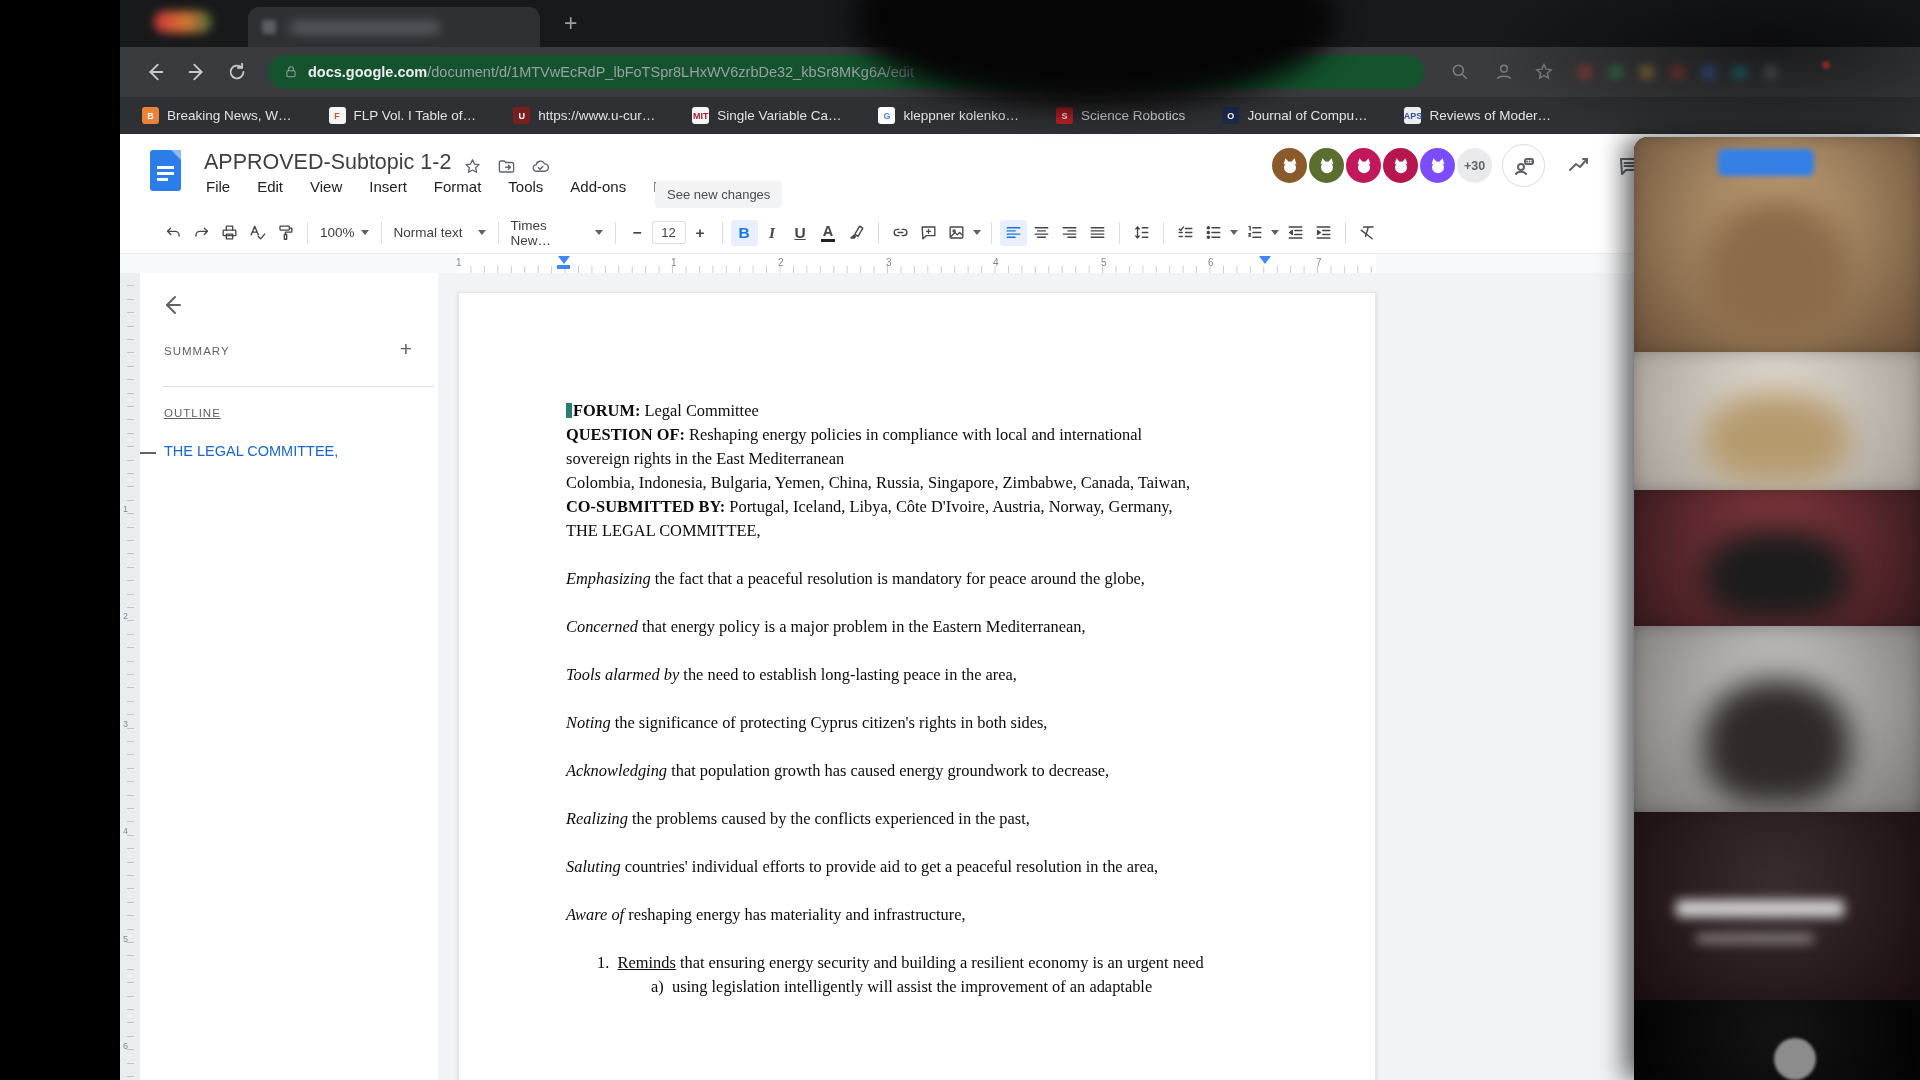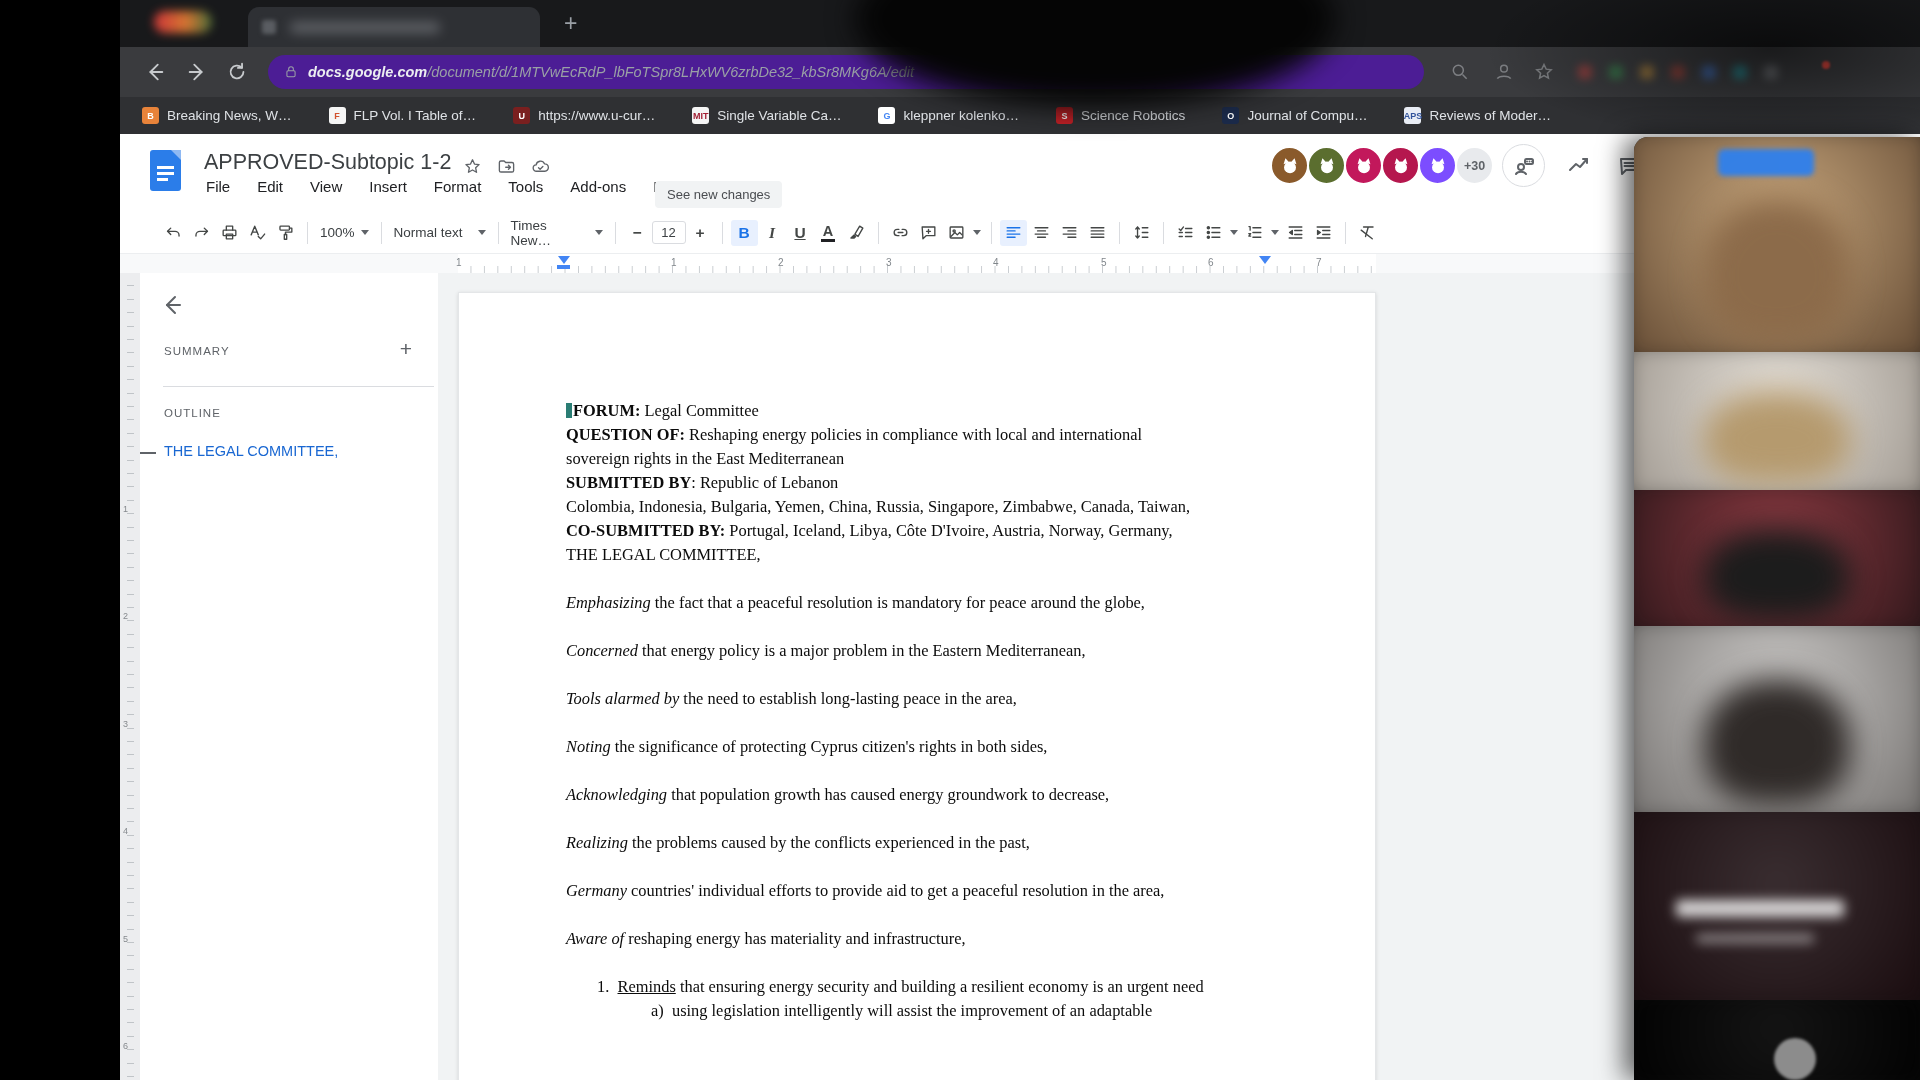--- a/index.html
+++ b/index.html
@@ -16,22 +16,22 @@
   .tab-fav{position:absolute;left:14px;top:13px;width:14px;height:14px;border-radius:3px;
            background:#5a5d62;filter:blur(2px);}
   .tab-smudge{position:absolute;left:42px;top:15px;width:150px;height:11px;background:#86898e;
               filter:blur(6px);opacity:.55;border-radius:5px;}
   .newtab{position:absolute;left:444px;top:8px;font-size:23px;color:#9aa0a6;line-height:31px;}
 
   .navbar{position:absolute;left:120px;top:47px;right:0;height:50px;background:#3a3b3e;}
   .nav-ic{position:absolute;top:14px;width:22px;height:22px;stroke:#c7cacd;fill:none;
           stroke-width:2;stroke-linecap:round;stroke-linejoin:round;}
   .urlbar{position:absolute;left:148px;top:8px;width:1156px;height:34px;border-radius:17px;
-          background:#4c1d95;display:flex;align-items:center;padding-left:16px;box-sizing:border-box;
-          white-space:nowrap;overflow:hidden;font-style:italic;}
+          background:#14532d;display:flex;align-items:center;padding-left:16px;box-sizing:border-box;
+          white-space:nowrap;overflow:hidden;}
   .lock{width:14px;height:14px;stroke:#9aa0a6;fill:none;stroke-width:1.8;margin-right:10px;flex:none;}
   .url-host{color:#eceef1;font-size:14.5px;font-weight:bold;}
   .url-path{color:#9aa0a6;font-size:14.5px;}
   .faint-ic{position:absolute;top:15px;width:20px;height:20px;stroke:#c0c3c7;fill:none;
             stroke-width:1.8;opacity:.5;}
   .extdots{position:absolute;left:1458px;top:18px;display:flex;gap:17px;}
   .extdot{width:14px;height:14px;border-radius:4px;filter:blur(4px);opacity:.5;}
   .extbadge{position:absolute;left:1702px;top:14px;width:8px;height:8px;border-radius:50%;
             background:#e8453c;opacity:.9;filter:blur(1px);}
 
@@ -110,21 +110,21 @@
   .vruler{position:absolute;left:0;top:0;width:20px;height:100%;background:#ecedef;}
   .vruler .ticks{position:absolute;left:7px;top:0;width:7px;height:100%;
           background:repeating-linear-gradient(180deg,transparent 0 12.4px,#c0c4c8 12.4px 13.4px);}
   .vnum{position:absolute;left:3px;font-size:9px;color:#85898d;}
   .sidebar{position:absolute;left:20px;top:0;width:298px;height:100%;background:#fff;}
   .back-ic{position:absolute;left:20px;top:20px;width:24px;height:24px;stroke:#5f6368;fill:none;
            stroke-width:2;stroke-linecap:round;stroke-linejoin:round;}
   .summary-lbl{position:absolute;left:24px;top:72px;font-size:11.5px;letter-spacing:1px;color:#5f6368;}
   .add-sum{position:absolute;right:26px;top:64px;font-size:21px;color:#5f6368;font-weight:300;}
   .sb-div{position:absolute;left:23px;top:113px;width:271px;height:1px;background:#dadce0;}
-  .outline-lbl{position:absolute;left:24px;top:134px;font-size:11.5px;letter-spacing:1px;color:#5f6368;}
+  .outline-lbl{position:absolute;left:24px;top:134px;font-size:11.5px;letter-spacing:1px;color:#5f6368;text-decoration:underline;}
   .outline-item{position:absolute;left:24px;top:170px;font-size:14.5px;color:#1967d2;font-weight:500;}
   .outline-dash{position:absolute;left:0;top:179px;width:16px;height:2px;background:#5f6368;}
 
   .page{position:absolute;left:338px;top:19px;width:918px;height:1150px;background:#fff;
         border:1px solid #e4e6e8;box-sizing:border-box;box-shadow:0 1px 4px rgba(0,0,0,.12);}
   .doc-text{padding:106px 107px 0 107px;font-family:"Liberation Serif",serif;font-size:16.4px;
         line-height:24px;color:#0b0b0b;}
   .doc-p{margin:0 0 24px;}
   .doc-p.tight{margin-bottom:0;}
   .doc-p.list1{margin-left:55px;text-indent:-24px;}
@@ -547,31 +547,30 @@
         <div class="outline-lbl">OUTLINE</div>
         <div class="outline-dash"></div>
         <div class="outline-item">THE LEGAL COMMITTEE,</div>
       </div>
 
       <div class="page">
         <div class="doc-text">
             <p class="doc-p tight"><span class="collab-cursor"></span><span style="font-weight: bold;">FORUM:</span><span> Legal Committee</span></p>
             <p class="doc-p tight"><span style="font-weight: bold;">QUESTION OF:</span><span> Reshaping energy policies in compliance with local and international</span></p>
             <p class="doc-p tight"><span>sovereign rights in the East Mediterranean</span></p>
-            <p class="doc-p tight"><span style="font-weight: bold;">SUBMITTED BY</span><span>: Republic of Lebanon</span></p>
             <p class="doc-p tight"><span>Colombia, Indonesia, Bulgaria, Yemen, China, Russia, Singapore, Zimbabwe, Canada, Taiwan,</span></p>
             <p class="doc-p tight"><span style="font-weight: bold;">CO-SUBMITTED BY:</span><span> Portugal, Iceland, Libya, Côte D'Ivoire, Austria, Norway, Germany,</span></p>
             <p class="doc-p"><span>THE LEGAL COMMITTEE,</span></p>
             <p class="doc-p"><span style="font-style: italic;">Emphasizing</span><span> the fact that a peaceful resolution is mandatory for peace around the globe,</span></p>
             <p class="doc-p"><span style="font-style: italic;">Concerned</span><span> that energy policy is a major problem in the Eastern Mediterranean,</span></p>
             <p class="doc-p"><span style="font-style: italic;">Tools alarmed by</span><span> the need to establish long-lasting peace in the area,</span></p>
             <p class="doc-p"><span style="font-style: italic;">Noting</span><span> the significance of protecting Cyprus citizen's rights in both sides,</span></p>
             <p class="doc-p"><span style="font-style: italic;">Acknowledging</span><span> that population growth has caused energy groundwork to decrease,</span></p>
             <p class="doc-p"><span style="font-style: italic;">Realizing</span><span> the problems caused by the conflicts experienced in the past,</span></p>
-            <p class="doc-p"><span style="font-style: italic;">Germany</span><span> countries' individual efforts to provide aid to get a peaceful resolution in the area,</span></p>
+            <p class="doc-p"><span style="font-style: italic;">Saluting</span><span> countries' individual efforts to provide aid to get a peaceful resolution in the area,</span></p>
             <p class="doc-p"><span style="font-style: italic;">Aware of</span><span> reshaping energy has materiality and infrastructure,</span></p>
             <p class="doc-p list1 tight"><span>1.&nbsp;&nbsp;</span><span style="text-decoration: underline;">Reminds</span><span> that ensuring energy security and building a resilient economy is an urgent need</span></p>
             <p class="doc-p list2 tight"><span>a)&nbsp;&nbsp;</span><span>using legislation intelligently will assist the improvement of an adaptable</span></p>
           </div>
       </div>
     </div>
   </div>
 
   <div class="wedge"></div>
   <div class="shade"></div>

